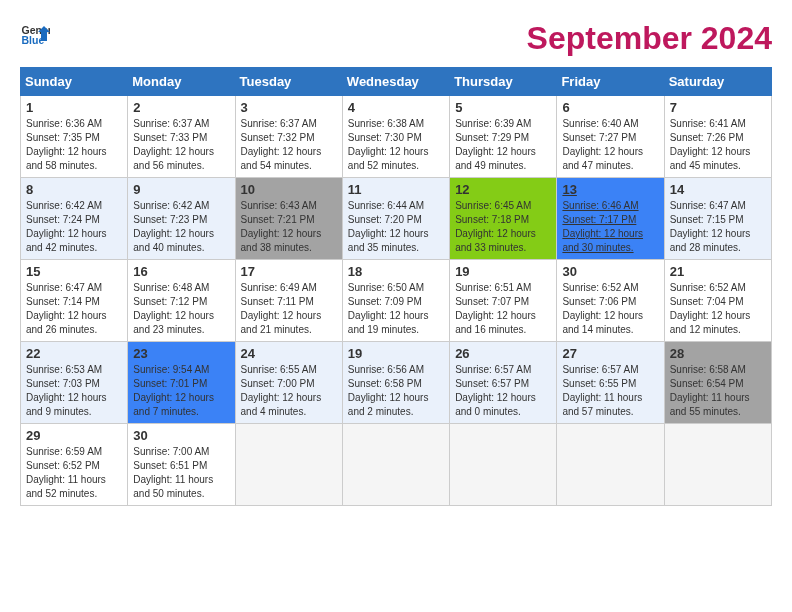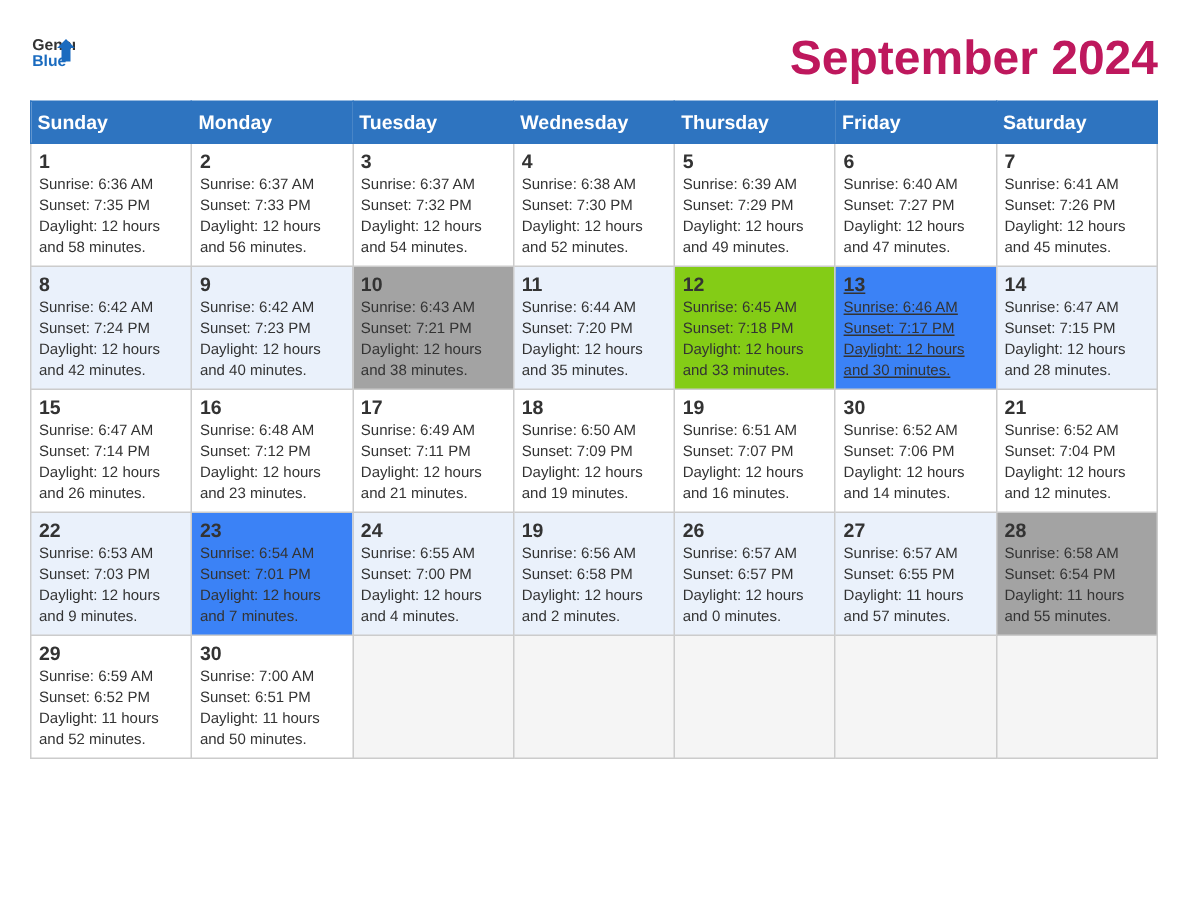--- a/index.html
+++ b/index.html
@@ -263,21 +263,21 @@
       <tr style="background-color: rgb(234, 241, 251);">
         <td style="background: rgb(234, 241, 251);">
           <span class="day-number">22</span>
           <div class="day-detail" style="white-space: pre-line;">Sunrise: 6:53 AM
 Sunset: 7:03 PM
 Daylight: 12 hours
 and 9 minutes.</div>
         </td>
         <td style="background: #3b82f6;">
           <span class="day-number">23</span>
-          <div class="day-detail" style="white-space: pre-line;">Sunrise: 6:54 AM
+          <div class="day-detail" style="white-space: pre-line;">Sunrise: 9:54 AM
 Sunset: 7:01 PM
 Daylight: 12 hours
 and 7 minutes.</div>
         </td>
         <td style="background: rgb(234, 241, 251);">
           <span class="day-number">24</span>
           <div class="day-detail" style="white-space: pre-line;">Sunrise: 6:55 AM
 Sunset: 7:00 PM
 Daylight: 12 hours
 and 4 minutes.</div>

